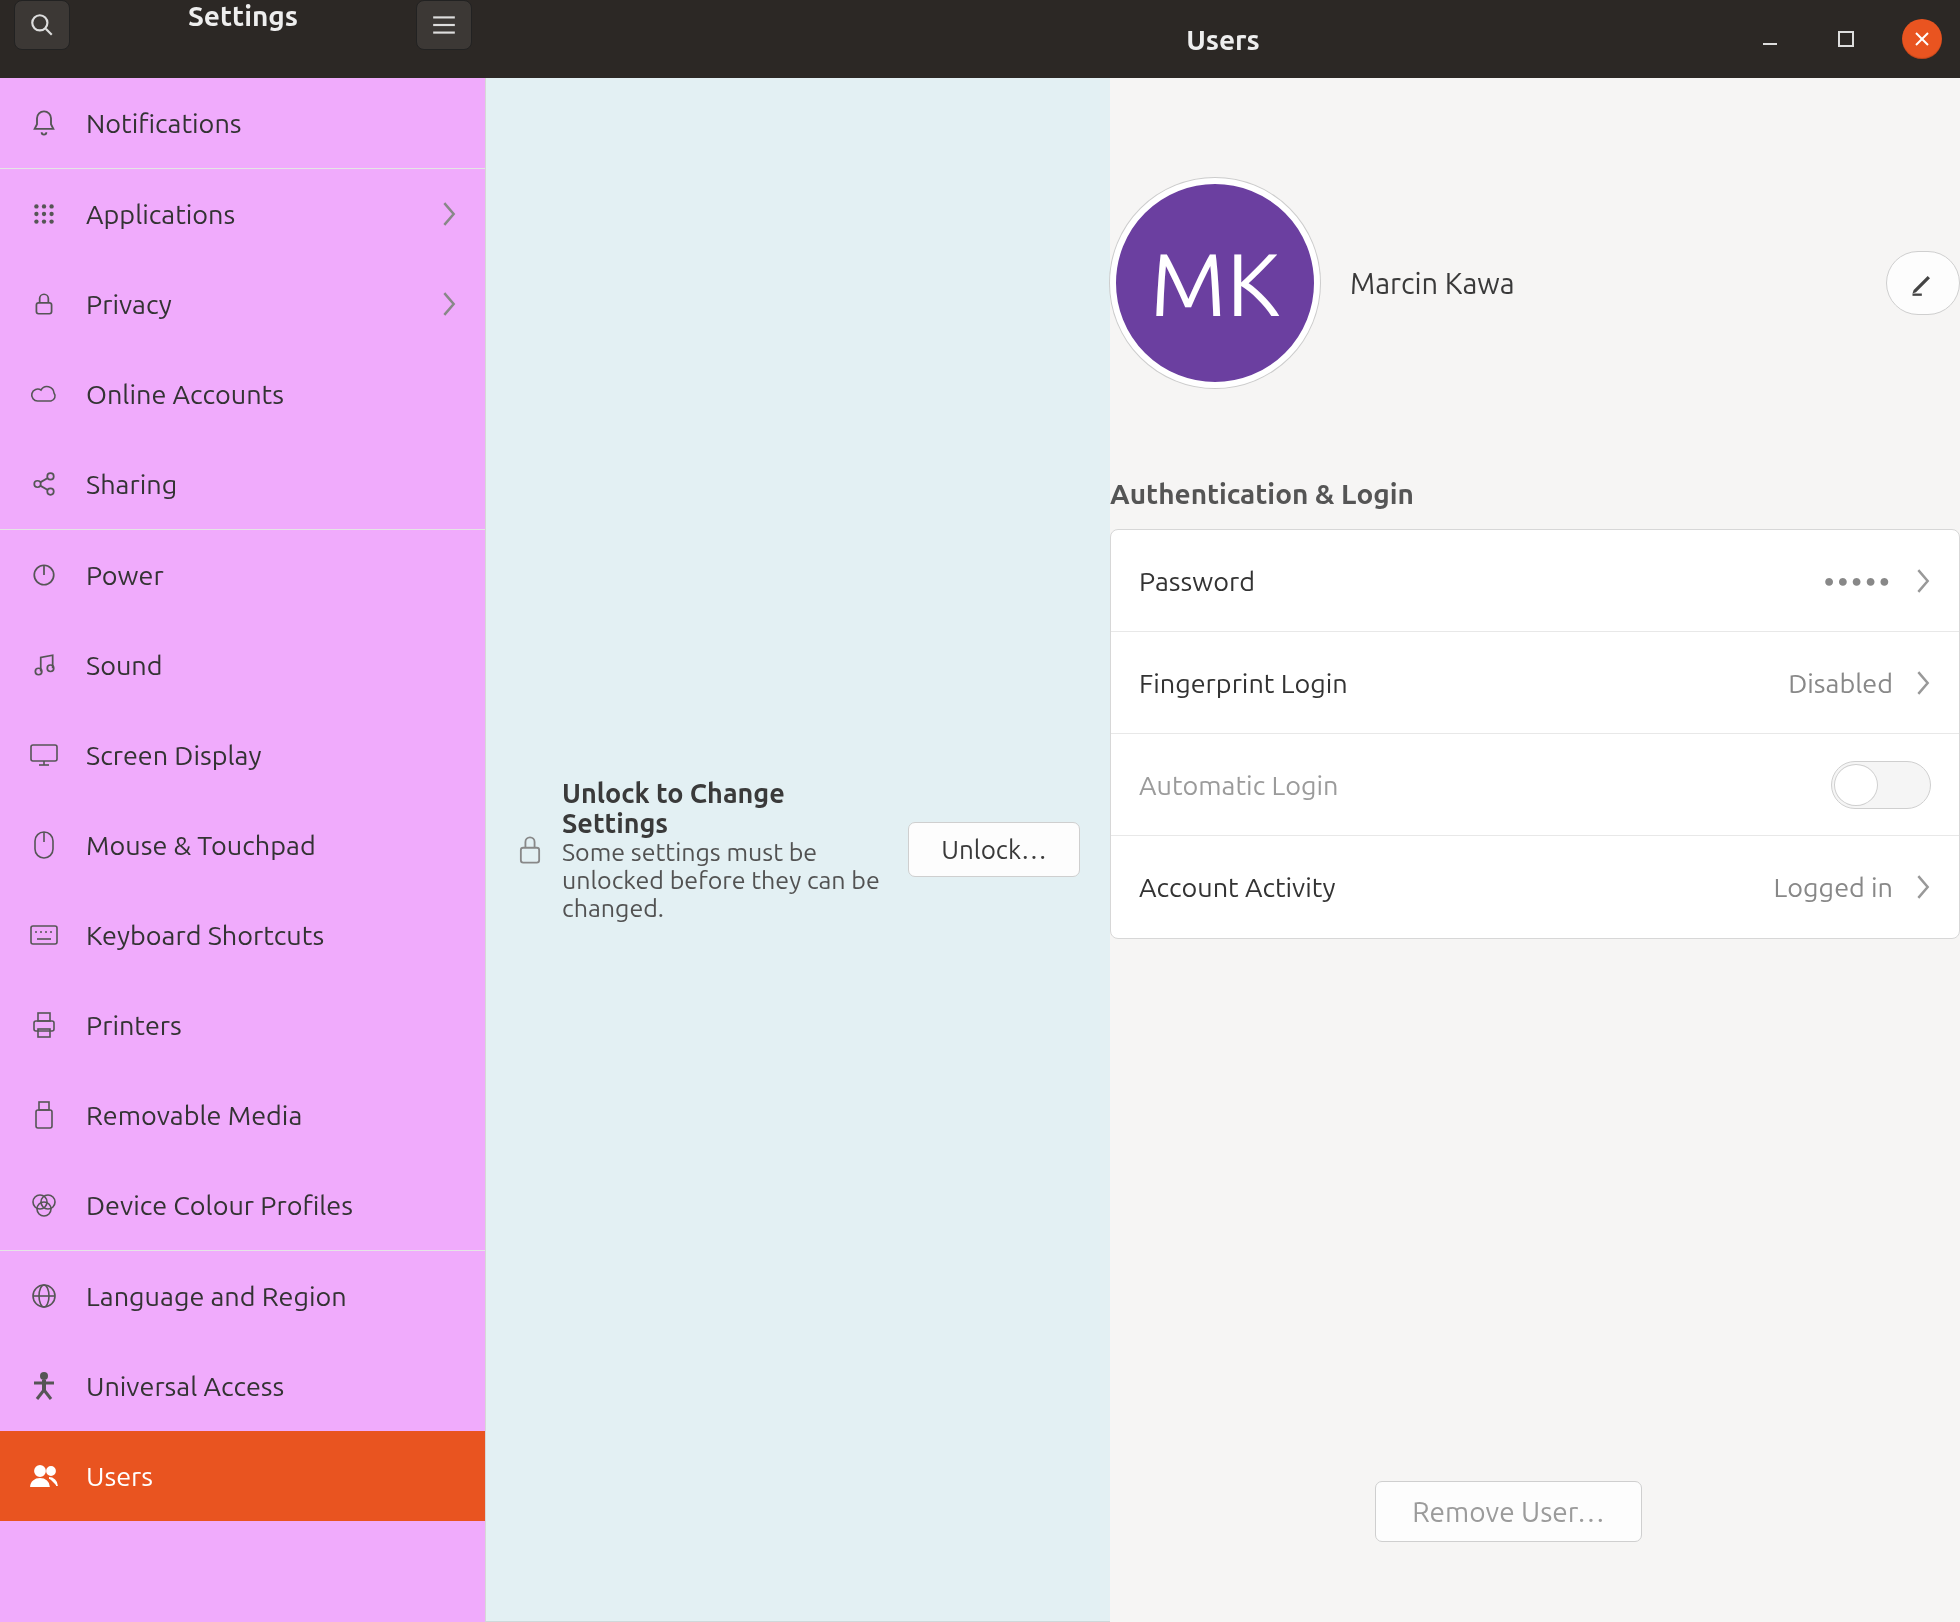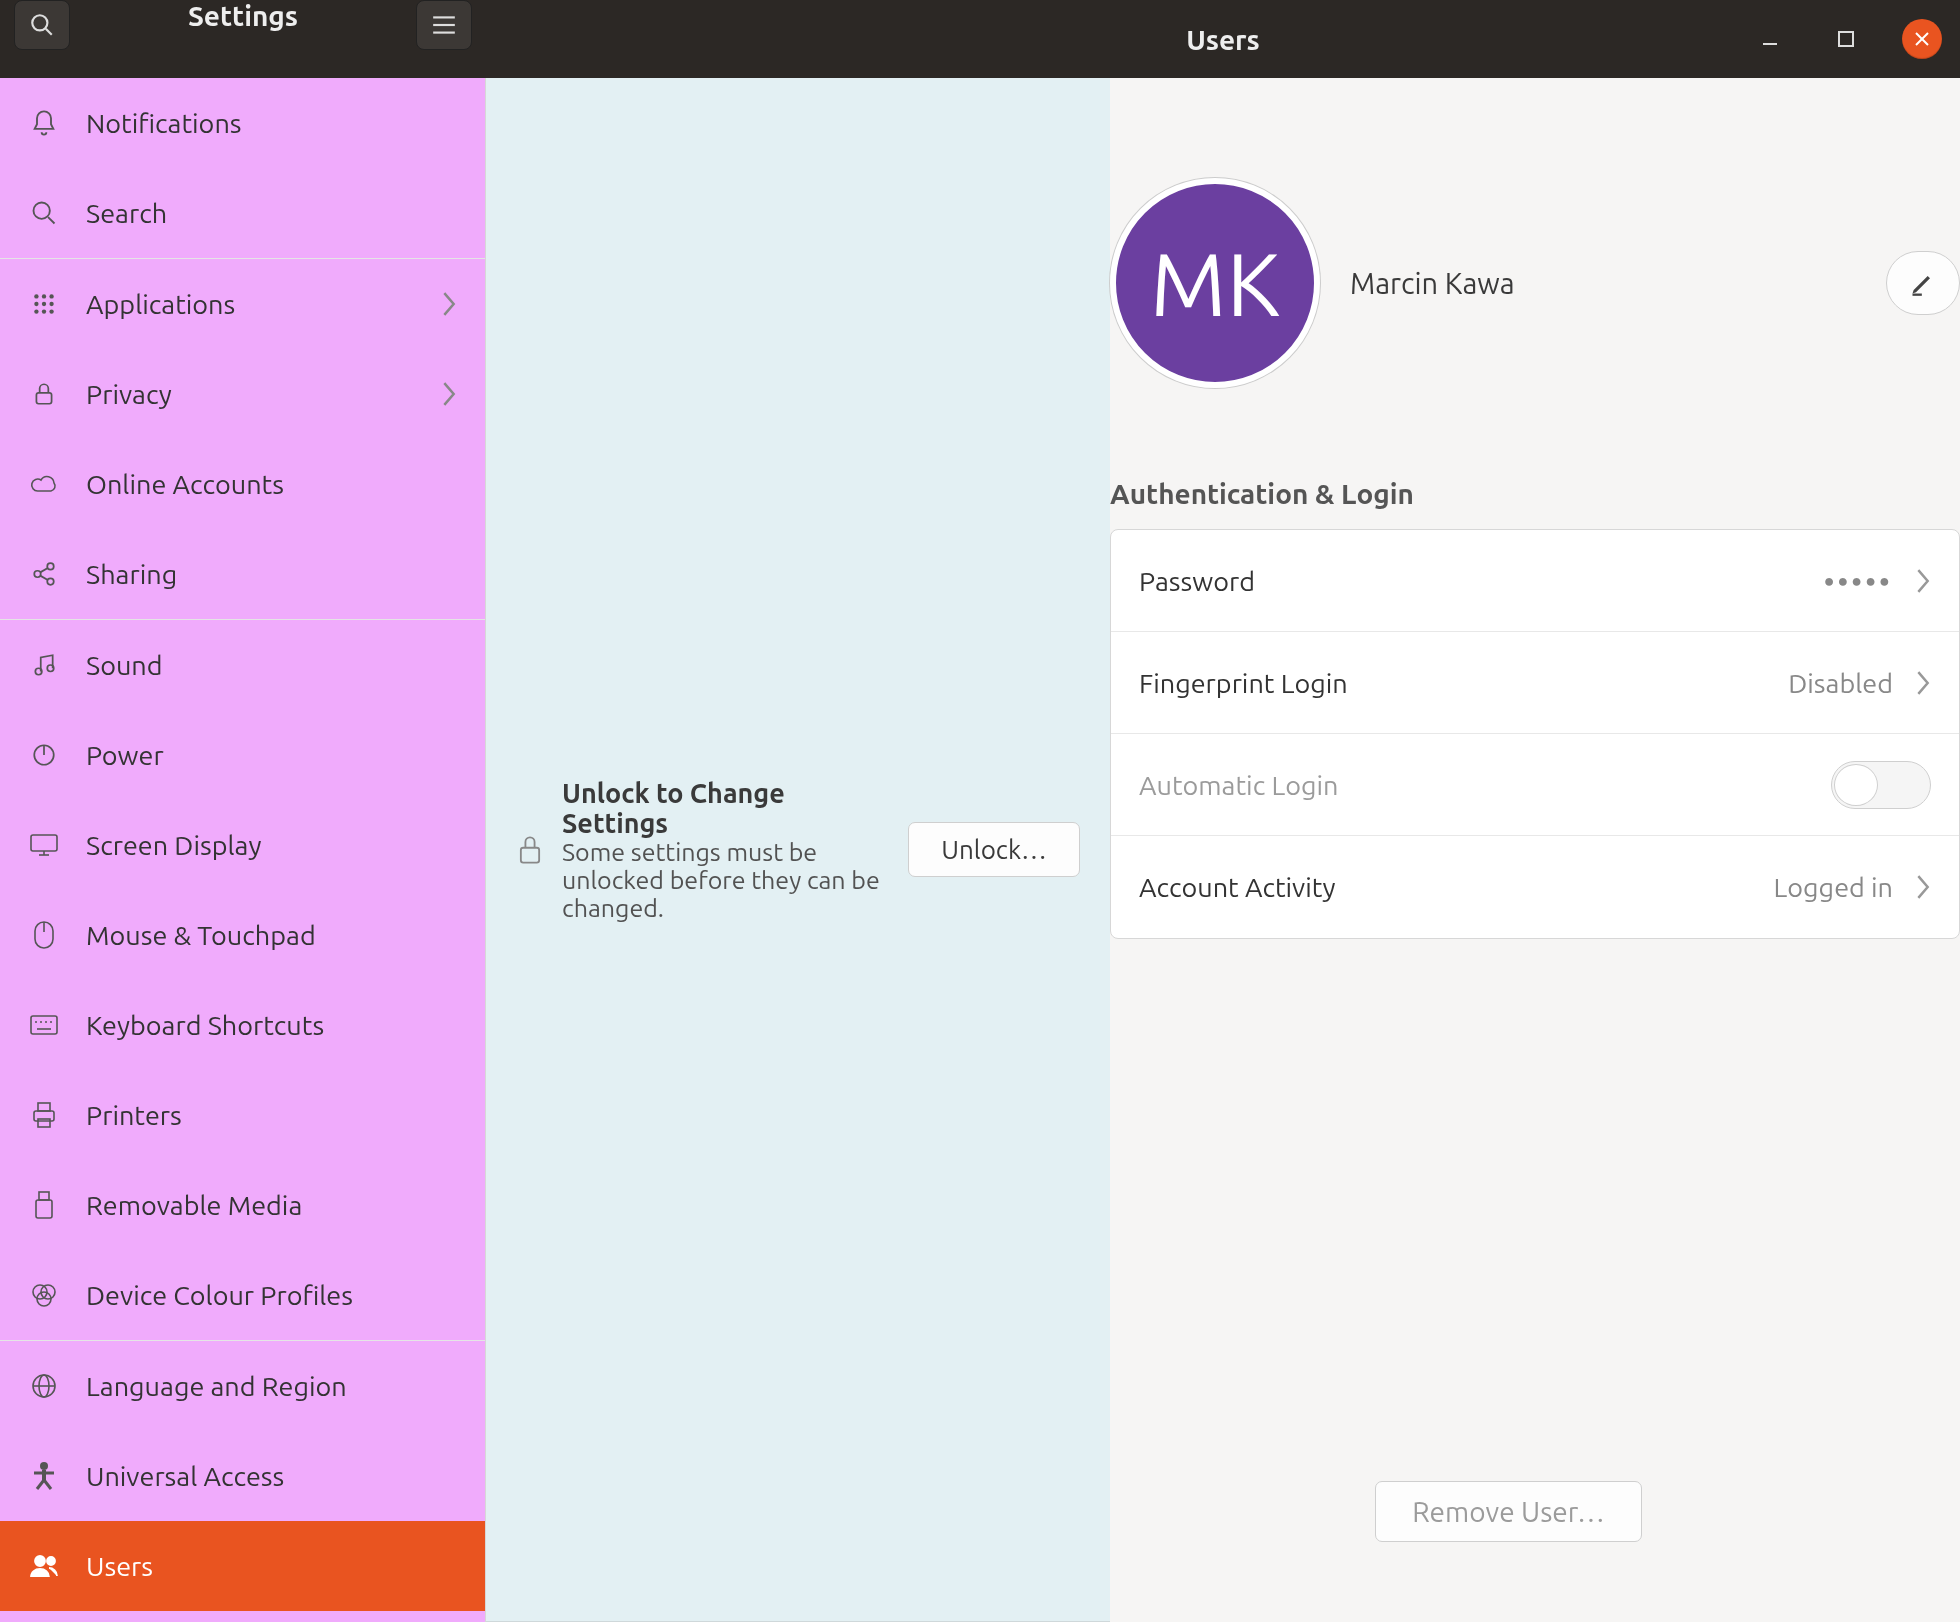--- a/index.html
+++ b/index.html
@@ -339,29 +339,20 @@
       <div class="side-item">
         <span class="sicon">
             <svg width="28" height="28" viewBox="0 0 24 24" fill="none" stroke="#555" stroke-width="1.6">
               <path d="M6 8a6 6 0 0 1 12 0v5l2 4H4l2-4V8z"></path>
               <path d="M10 20a2 2 0 0 0 4 0"></path>
             </svg>
           </span>
         <span>Notifications</span>
       </div>
 
-      <div class="side-item">
-        <span class="sicon">
-            <svg width="28" height="28" viewBox="0 0 24 24" fill="none" stroke="#555" stroke-width="1.6">
-              <circle cx="10" cy="10" r="7"></circle>
-              <line x1="21" y1="21" x2="15.5" y2="15.5"></line>
-            </svg>
-          </span>
-        <span>Search</span>
-      </div>
 
       <div class="side-divider"></div>
 
       <div class="side-item hasChevron">
         <span class="sicon">
             <svg width="26" height="26" viewBox="0 0 24 24" fill="#555">
               <circle cx="5" cy="5" r="2"></circle>
               <circle cx="12" cy="5" r="2"></circle>
               <circle cx="19" cy="5" r="2"></circle>
               <circle cx="5" cy="12" r="2"></circle>
@@ -415,36 +406,36 @@
             </svg>
           </span>
         <span>Sharing</span>
       </div>
 
       <div class="side-divider"></div>
 
       <div class="side-item">
         <span class="sicon">
             <svg width="26" height="26" viewBox="0 0 24 24" fill="none" stroke="#555" stroke-width="1.6">
+              <circle cx="12" cy="12" r="9"></circle>
+              <line x1="12" y1="3" x2="12" y2="12"></line>
+            </svg>
+          </span>
+        <span>Power</span>
+      </div>
+
+      <div class="side-item">
+        <span class="sicon">
+            <svg width="26" height="26" viewBox="0 0 24 24" fill="none" stroke="#555" stroke-width="1.6">
               <path d="M9 18V5l11-2v12"></path>
               <circle cx="7" cy="18" r="3"></circle>
               <circle cx="18" cy="15" r="3"></circle>
             </svg>
           </span>
         <span>Sound</span>
-      </div>
-
-      <div class="side-item">
-        <span class="sicon">
-            <svg width="26" height="26" viewBox="0 0 24 24" fill="none" stroke="#555" stroke-width="1.6">
-              <circle cx="12" cy="12" r="9"></circle>
-              <line x1="12" y1="3" x2="12" y2="12"></line>
-            </svg>
-          </span>
-        <span>Power</span>
       </div>
 
       <div class="side-item">
         <span class="sicon">
             <svg width="30" height="24" viewBox="0 0 30 24" fill="none" stroke="#555" stroke-width="1.6">
               <rect x="2" y="2" width="26" height="16" rx="2"></rect>
               <line x1="10" y1="22" x2="20" y2="22"></line>
               <line x1="15" y1="18" x2="15" y2="22"></line>
             </svg>
           </span>

